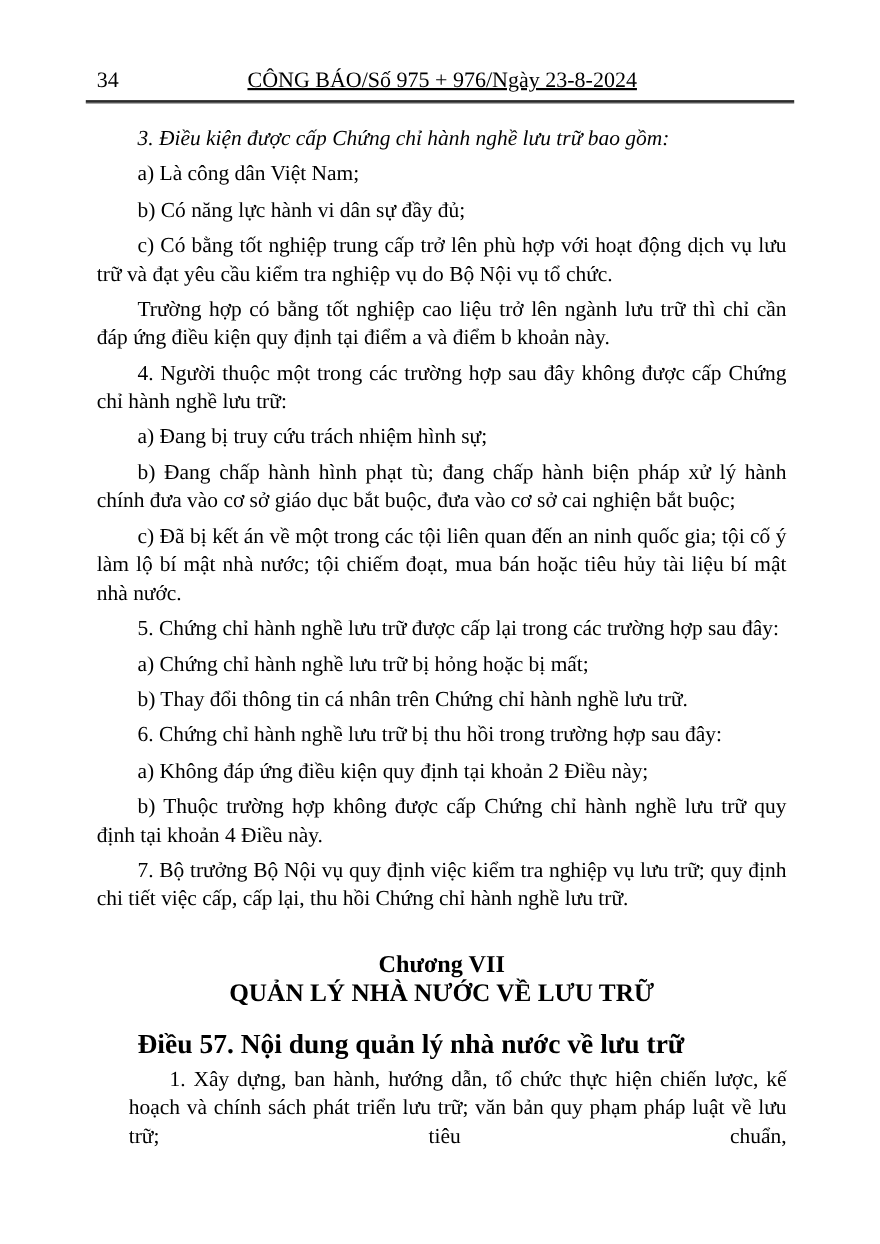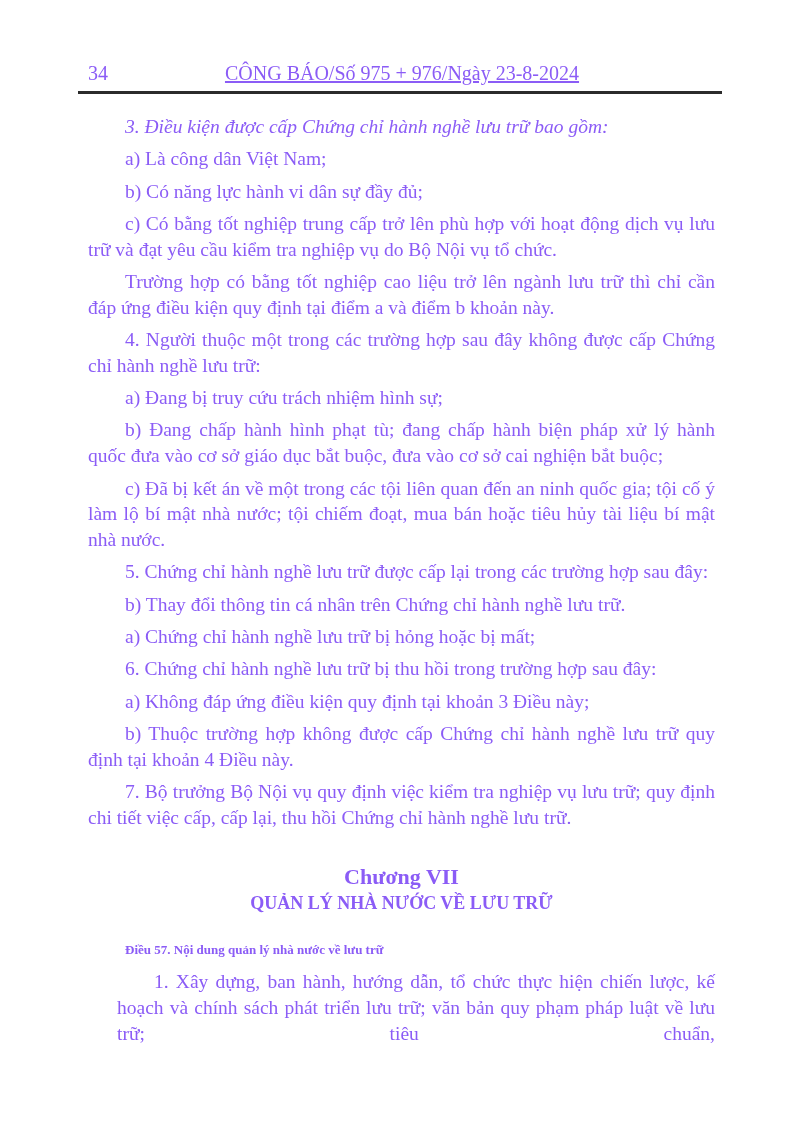--- a/index.html
+++ b/index.html
@@ -3,21 +3,21 @@
 <meta charset="utf-8">
 <style>
   * { margin: 0; padding: 0; box-sizing: border-box; }
   html, body { background: #e8e8e8; }
   .page {
     position: relative;
     width: 800px;
     height: 1131px;
     margin: 0 auto;
     background: #ffffff;
-    color: #8b5cf6;
+    color: #000000;
     font-family: "Liberation Serif", "DejaVu Serif", serif;
     overflow: hidden;
   }
   .page-header {
     position: absolute;
     top: 62px;
     left: 88px;
     right: 84px;
     height: 26px;
     font-size: 20px;
@@ -62,29 +62,29 @@
   .chapter-heading {
     margin-top: 33px;
     text-align: center;
     font-weight: bold;
   }
   .chapter-number {
     font-size: 22px;
     line-height: 26px;
   }
   .chapter-title {
-    font-size: 18px;
+    font-size: 23px;
     line-height: 26px;
   }
   .article-heading {
     margin-top: 21px;
     font-weight: bold;
     text-indent: 37px;
     text-align: left;
-    font-size: 13px;
+    font-size: 25px;
     line-height: 26px;
   }
   .cutoff {
     text-align-last: justify;
     margin-left: 29px;
   }
 </style>
 </head>
 <body>
 
@@ -98,27 +98,27 @@
   <div class="header-rule"></div>
 
   <div class="content">
     <p class="para">3. Điều kiện được cấp Chứng chỉ hành nghề lưu trữ bao gồm:</p>
     <p class="para">a) Là công dân Việt Nam;</p>
     <p class="para">b) Có năng lực hành vi dân sự đầy đủ;</p>
     <p class="para">c) Có bằng tốt nghiệp trung cấp trở lên phù hợp với hoạt động dịch vụ lưu trữ và đạt yêu cầu kiểm tra nghiệp vụ do Bộ Nội vụ tổ chức.</p>
     <p class="para">Trường hợp có bằng tốt nghiệp cao liệu trở lên ngành lưu trữ thì chỉ cần đáp ứng điều kiện quy định tại điểm a và điểm b khoản này.</p>
     <p class="para">4. Người thuộc một trong các trường hợp sau đây không được cấp Chứng chỉ hành nghề lưu trữ:</p>
     <p class="para">a) Đang bị truy cứu trách nhiệm hình sự;</p>
-    <p class="para">b) Đang chấp hành hình phạt tù; đang chấp hành biện pháp xử lý hành quốc đưa vào cơ sở giáo dục bắt buộc, đưa vào cơ sở cai nghiện bắt buộc;</p>
+    <p class="para">b) Đang chấp hành hình phạt tù; đang chấp hành biện pháp xử lý hành chính đưa vào cơ sở giáo dục bắt buộc, đưa vào cơ sở cai nghiện bắt buộc;</p>
     <p class="para">c) Đã bị kết án về một trong các tội liên quan đến an ninh quốc gia; tội cố ý làm lộ bí mật nhà nước; tội chiếm đoạt, mua bán hoặc tiêu hủy tài liệu bí mật nhà nước.</p>
     <p class="para">5. Chứng chỉ hành nghề lưu trữ được cấp lại trong các trường hợp sau đây:</p>
+    <p class="para">a) Chứng chỉ hành nghề lưu trữ bị hỏng hoặc bị mất;</p>
     <p class="para">b) Thay đổi thông tin cá nhân trên Chứng chỉ hành nghề lưu trữ.</p>
-    <p class="para">a) Chứng chỉ hành nghề lưu trữ bị hỏng hoặc bị mất;</p>
     <p class="para">6. Chứng chỉ hành nghề lưu trữ bị thu hồi trong trường hợp sau đây:</p>
-    <p class="para">a) Không đáp ứng điều kiện quy định tại khoản 3 Điều này;</p>
+    <p class="para">a) Không đáp ứng điều kiện quy định tại khoản 2 Điều này;</p>
     <p class="para">b) Thuộc trường hợp không được cấp Chứng chỉ hành nghề lưu trữ quy định tại khoản 4 Điều này.</p>
     <p class="para">7. Bộ trưởng Bộ Nội vụ quy định việc kiểm tra nghiệp vụ lưu trữ; quy định chi tiết việc cấp, cấp lại, thu hồi Chứng chỉ hành nghề lưu trữ.</p>
 
     <div class="chapter-heading">
       <div class="chapter-number">Chương VII</div>
       <div class="chapter-title">QUẢN LÝ NHÀ NƯỚC VỀ LƯU TRỮ</div>
     </div>
 
     <p class="article-heading">Điều 57. Nội dung quản lý nhà nước về lưu trữ</p>
 

